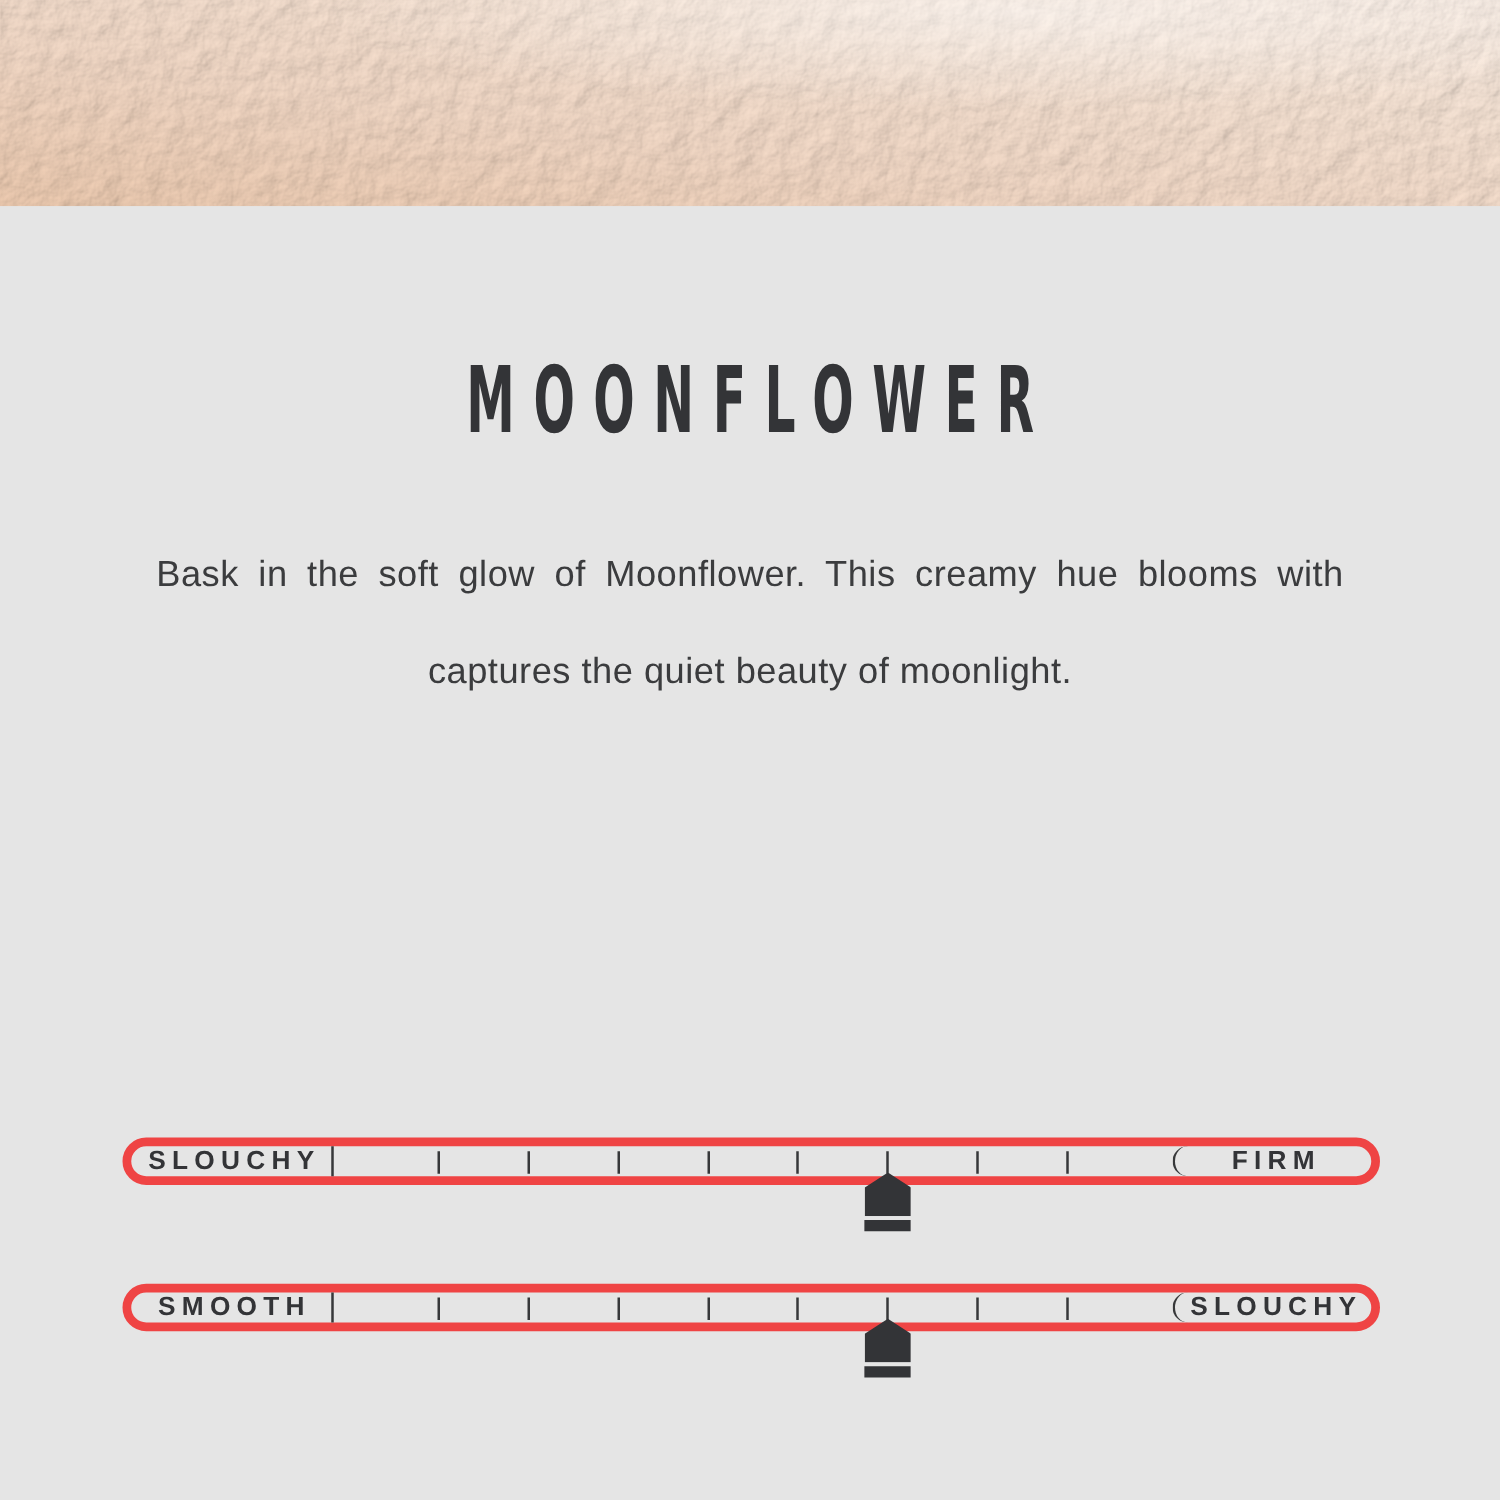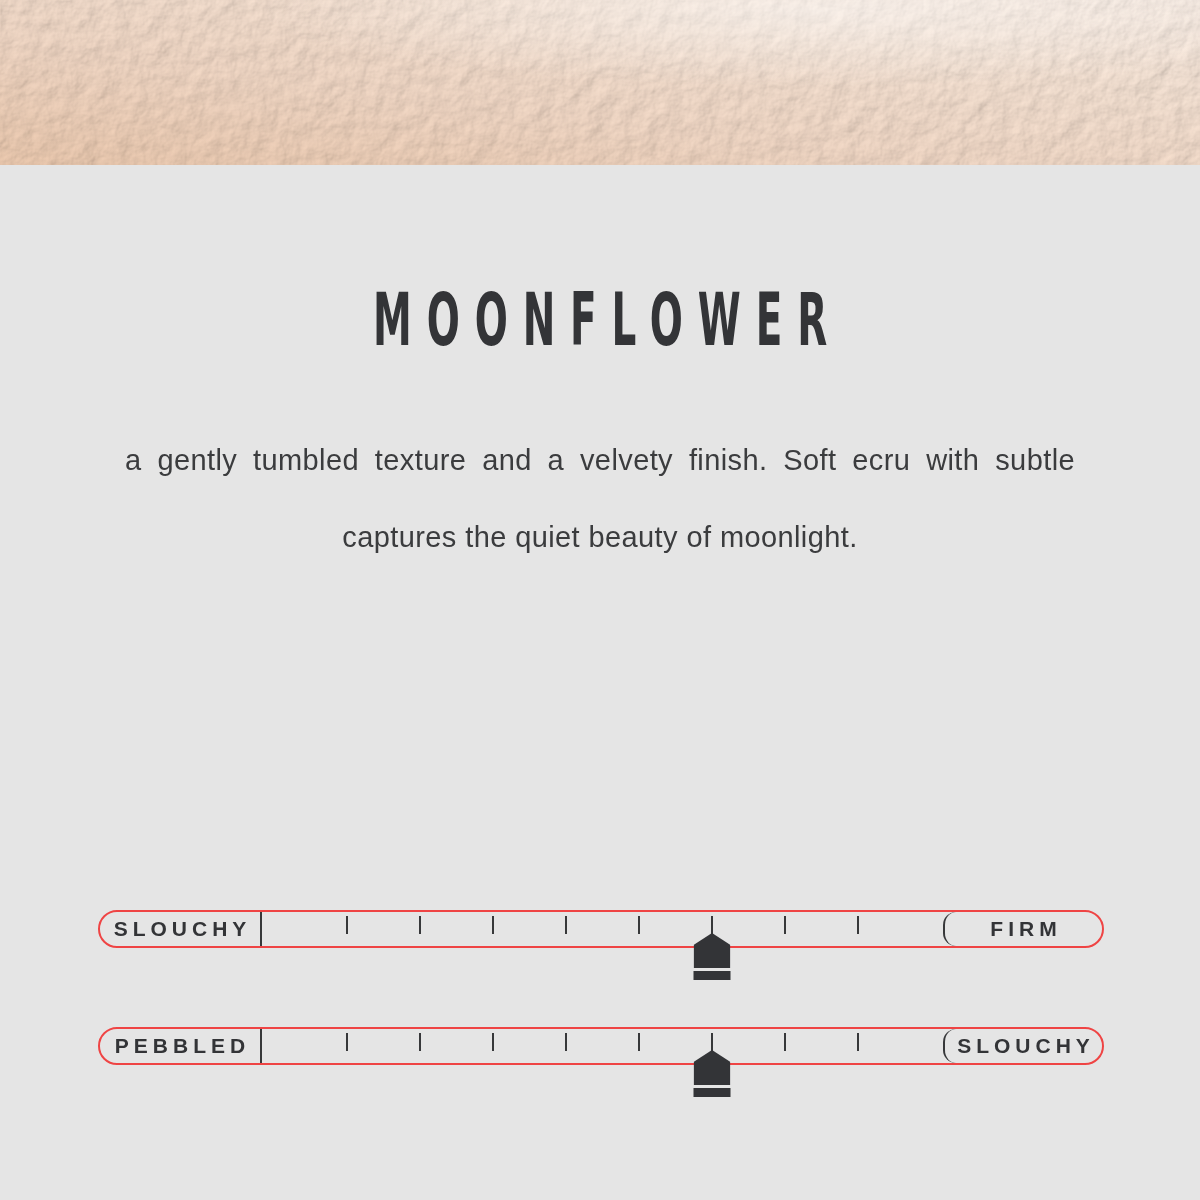--- a/index.html
+++ b/index.html
@@ -61,21 +61,21 @@
     text-align: right;
     text-align-last: center;
   }
 
   
   .scale {
     position: absolute;
     left: 98px;
     width: 1006px;
     height: 38px;
-    border: 2px solid #ef4444;
+    border: 7px solid #ef4444;
     border-radius: 19px;
     box-sizing: border-box;
     display: flex;
     background: transparent;
     gap: 12px;
   }
   .scale.first  { top: 910px; }
   .scale.second { top: 1027px; }
 
   .scale-cap {
@@ -154,21 +154,21 @@
       <rect width="1200" height="165" fill="url(#leatherGrad)" filter="url(#leatherGrain)"></rect>
       <rect width="1200" height="165" fill="url(#sheen)"></rect>
     </svg>
   </div>
 
   <h1 class="title" style="margin:0;">
     <span class="title-inner">MOONFLOWER</span>
   </h1>
 
   <div class="description">
-    <div class="line">a gently tumbled texture and a velvety finish. Soft ecru with subtle</div>
+    <div class="line">Bask in the soft glow of Moonflower. This creamy hue blooms with</div>
     <div class="line last">captures the quiet beauty of moonlight.</div>
   </div>
 
   <div class="scale first">
     <div class="scale-cap left">SLOUCHY</div>
     <div class="scale-track">
         <div class="tick" style="left: 11.1111%;"></div>
         <div class="tick" style="left: 22.2222%;"></div>
         <div class="tick" style="left: 33.3333%;"></div>
         <div class="tick" style="left: 44.4444%;"></div>
@@ -178,21 +178,21 @@
         <div class="tick" style="left: 88.8889%;"></div>
         <div class="marker" style="left: 66.6667%;">
           <div class="marker-body"></div>
           <div class="marker-foot"></div>
         </div>
       </div>
     <div class="scale-cap right">FIRM</div>
   </div>
 
   <div class="scale second">
-    <div class="scale-cap left">PEBBLED</div>
+    <div class="scale-cap left">SMOOTH</div>
     <div class="scale-track">
         <div class="tick" style="left: 11.1111%;"></div>
         <div class="tick" style="left: 22.2222%;"></div>
         <div class="tick" style="left: 33.3333%;"></div>
         <div class="tick" style="left: 44.4444%;"></div>
         <div class="tick" style="left: 55.5556%;"></div>
         <div class="tick" style="left: 66.6667%;"></div>
         <div class="tick" style="left: 77.7778%;"></div>
         <div class="tick" style="left: 88.8889%;"></div>
         <div class="marker" style="left: 66.6667%;">

